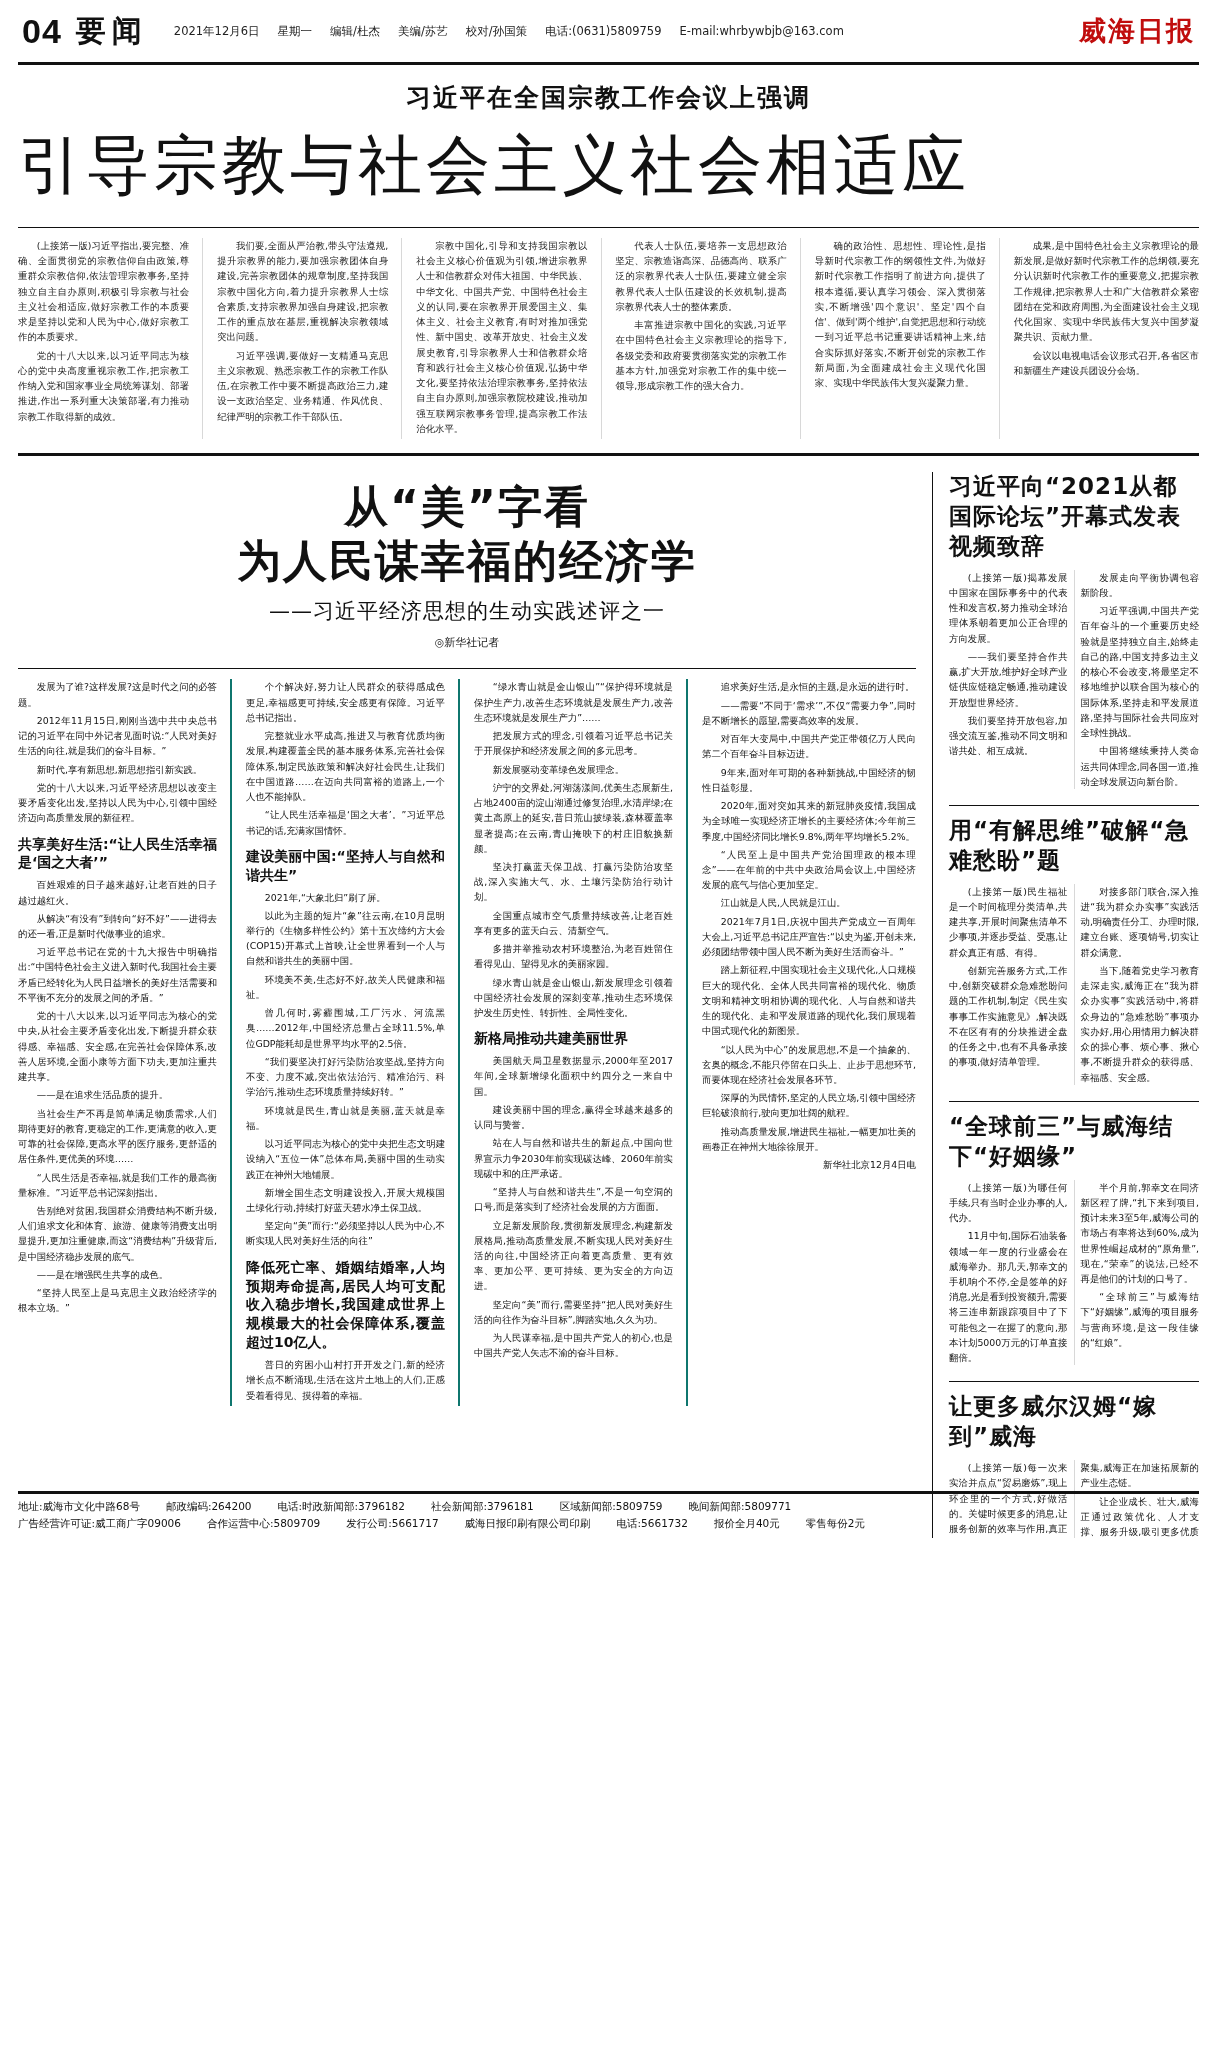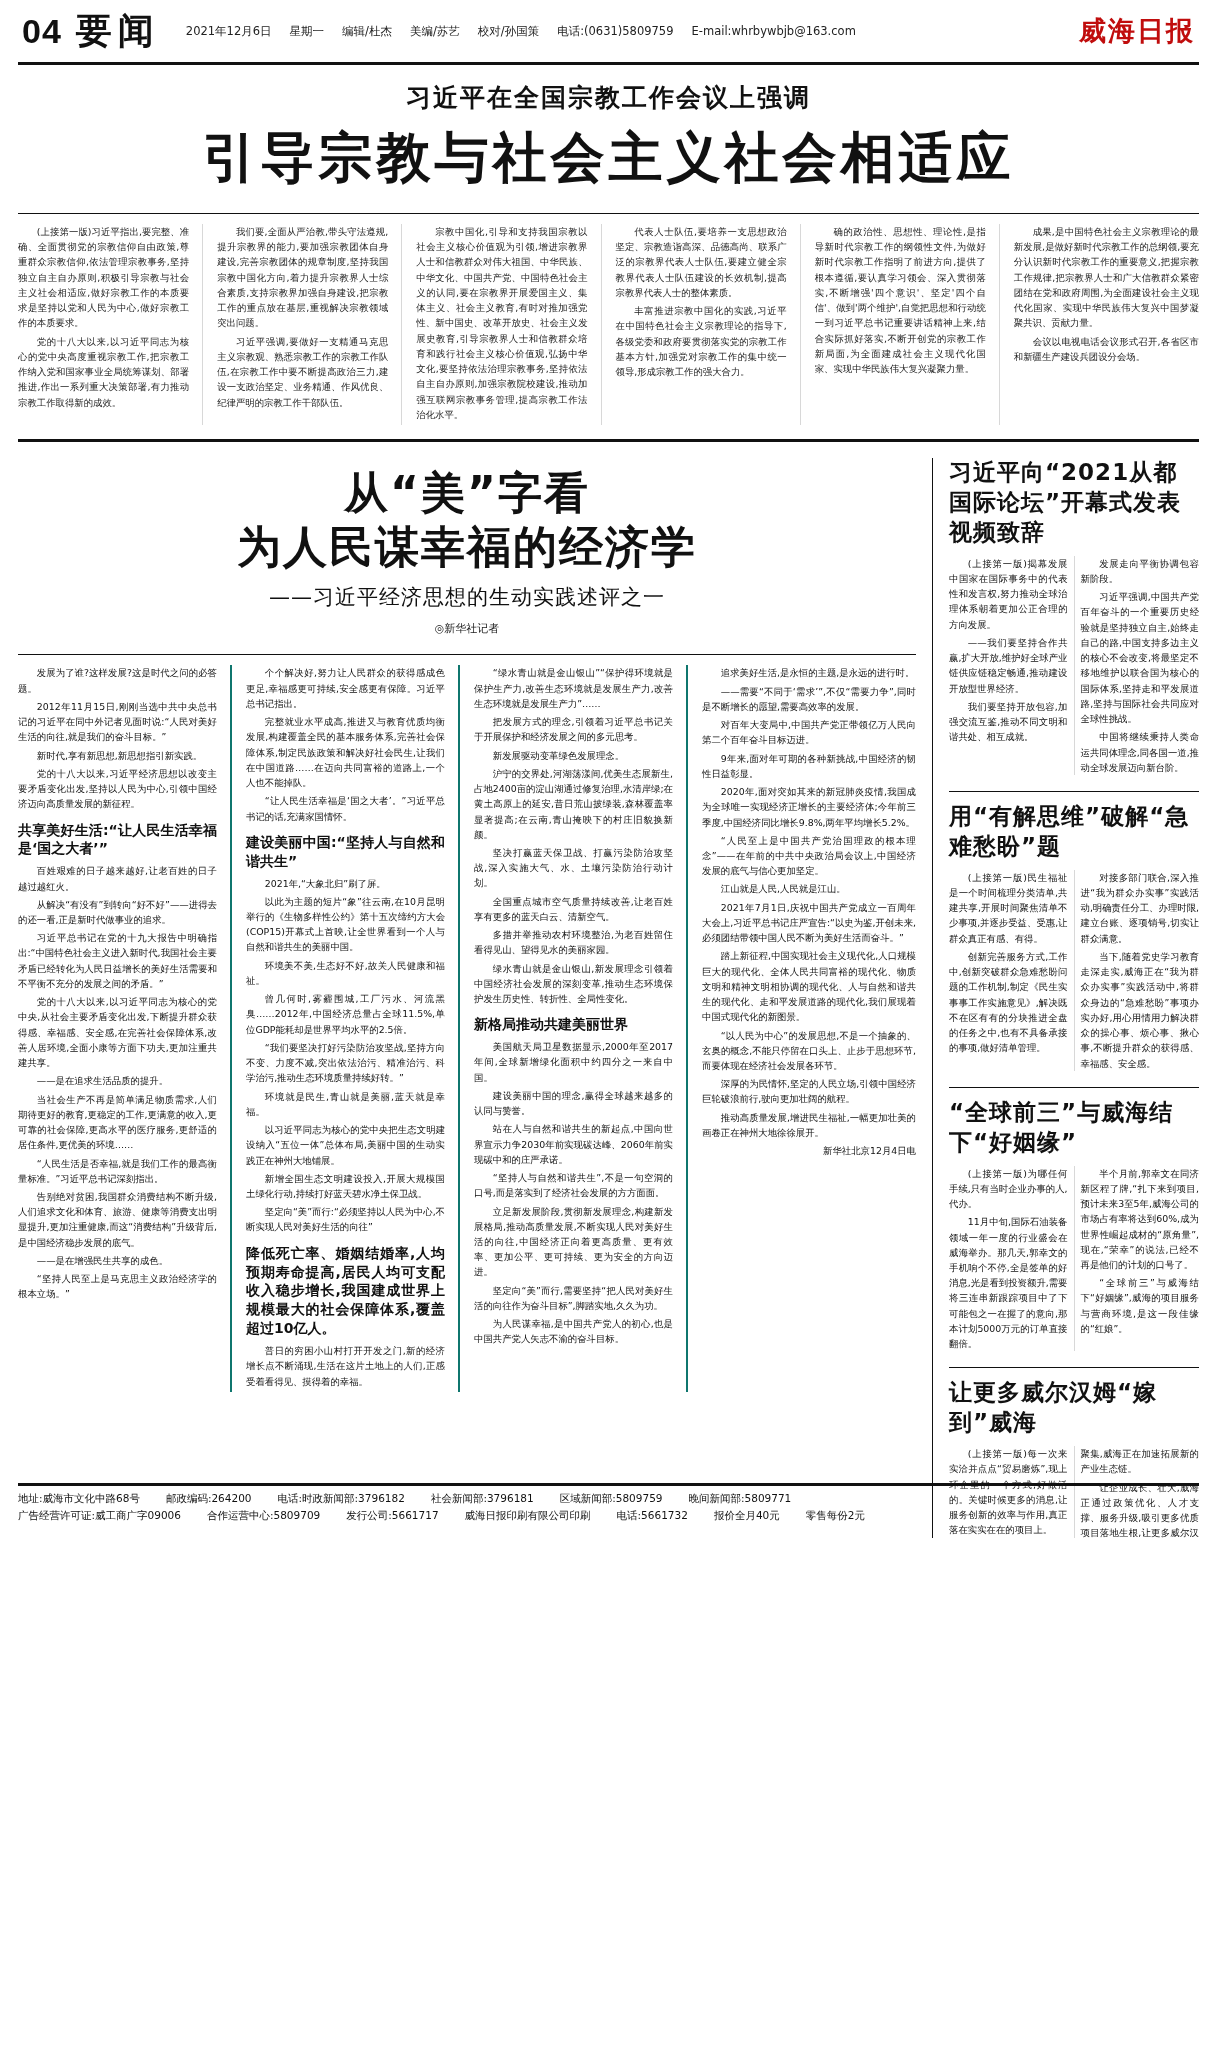--- a/index.html
+++ b/index.html
@@ -25,21 +25,21 @@
     padding:0 4px;
   }
   .page-num{
     font-size:34px;
     font-weight:bold;
     letter-spacing:1px;
     font-family:"Liberation Sans", sans-serif;
     margin-right:14px;
   }
   .section-name{
-    font-size:36px;
+    font-size:30px;
     font-weight:bold;
     letter-spacing:6px;
     font-family:Liberation Serif, serif;
     margin-right:26px;
   }
   .mast-meta{
     flex:1;
     font-size:11.5px;
     color:#222;
     display:flex;
@@ -61,23 +61,23 @@
   }
   .lead-kicker{
     text-align:center;
     font-size:25px;
     font-weight:bold;
     letter-spacing:2px;
     font-family:"DejaVu Sans", sans-serif;
     margin-bottom:8px;
   }
   .lead-title{
-    text-align:center;
-    font-size:54px;
-    font-weight:bold;
+    text-align:left;
+    font-size:64px;
+    font-weight:normal;
     letter-spacing:4px;
     font-family:"DejaVu Sans", sans-serif;
     margin:6px 0 18px 0;
   }
   .lead-body{
     display:grid;
     grid-template-columns:repeat(6,1fr);
     gap:0 14px;
     border-top:1px solid #111;
     padding-top:10px;
@@ -172,21 +172,21 @@
     font-family:"DejaVu Sans", sans-serif;
     column-count:2;
     column-gap:13px;
     column-rule:1px solid #d8d8d8;
   }
   .rail-body p{margin:0 0 3px 0;text-indent:2em;}
   .rail-sep{border-top:1px solid #111;margin:10px 0;}
   
   .footer{
     position:absolute;
-    left:18px;right:18px;bottom:12px;
+    left:18px;right:18px;bottom:4px;
     border-top:3px solid #111;
     padding-top:6px;
     font-size:10.5px;
     font-family:"DejaVu Sans", sans-serif;
     color:#111;
   }
   .footer-row{
     display:flex;
     gap:26px;
     margin-bottom:3px;

